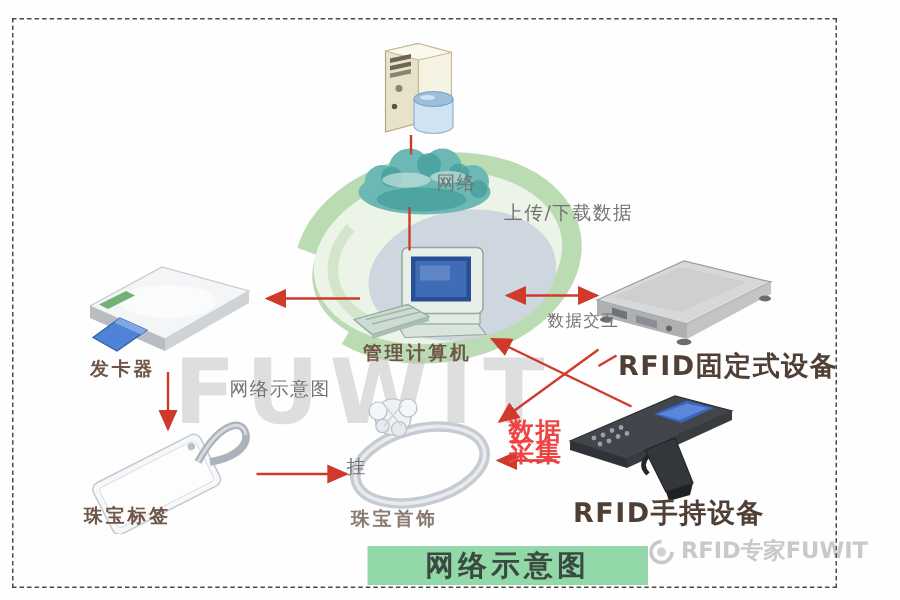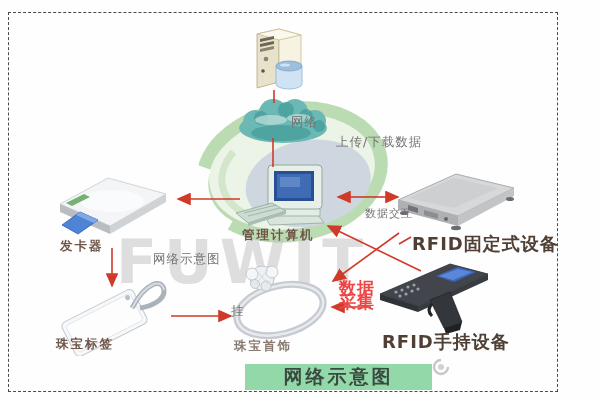--- a/index.html
+++ b/index.html
@@ -200,15 +200,16 @@
 
   <div class="banner">
     <span>网络示意图</span>
   </div>
 
   <div class="wm-corner">
     <svg width="18" height="18" viewBox="0 0 18 18">
       <path d="M9,2 a7,7 0 1 0 7,7" stroke="#c8c8c8" stroke-width="2.4" fill="none"></path>
       <circle cx="9" cy="9" r="3" fill="#d2d2d2"></circle>
     </svg>
+    <span>RFID专家FUWIT</span>
   </div>
 
 </div>
 
 </body></html>

